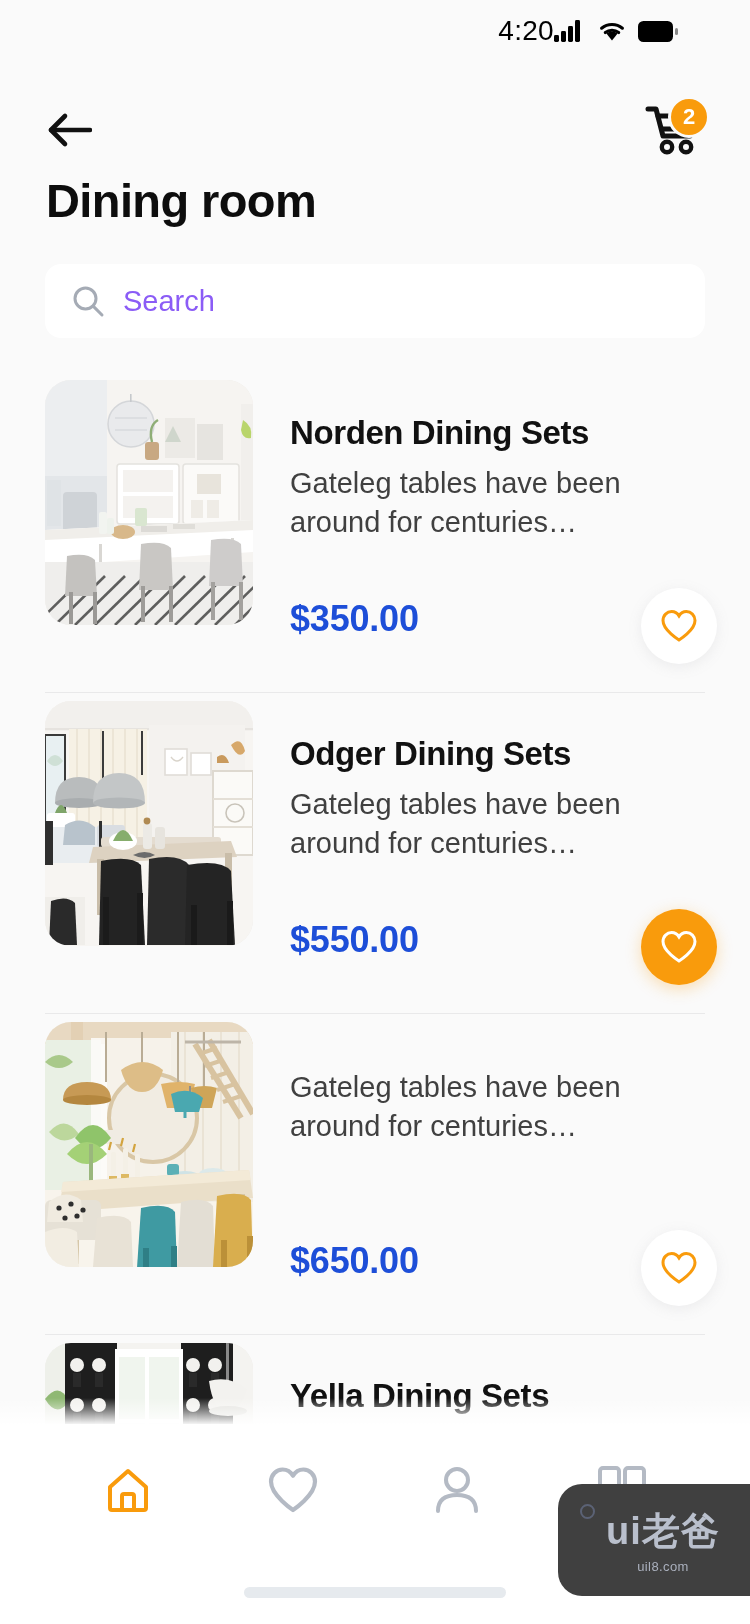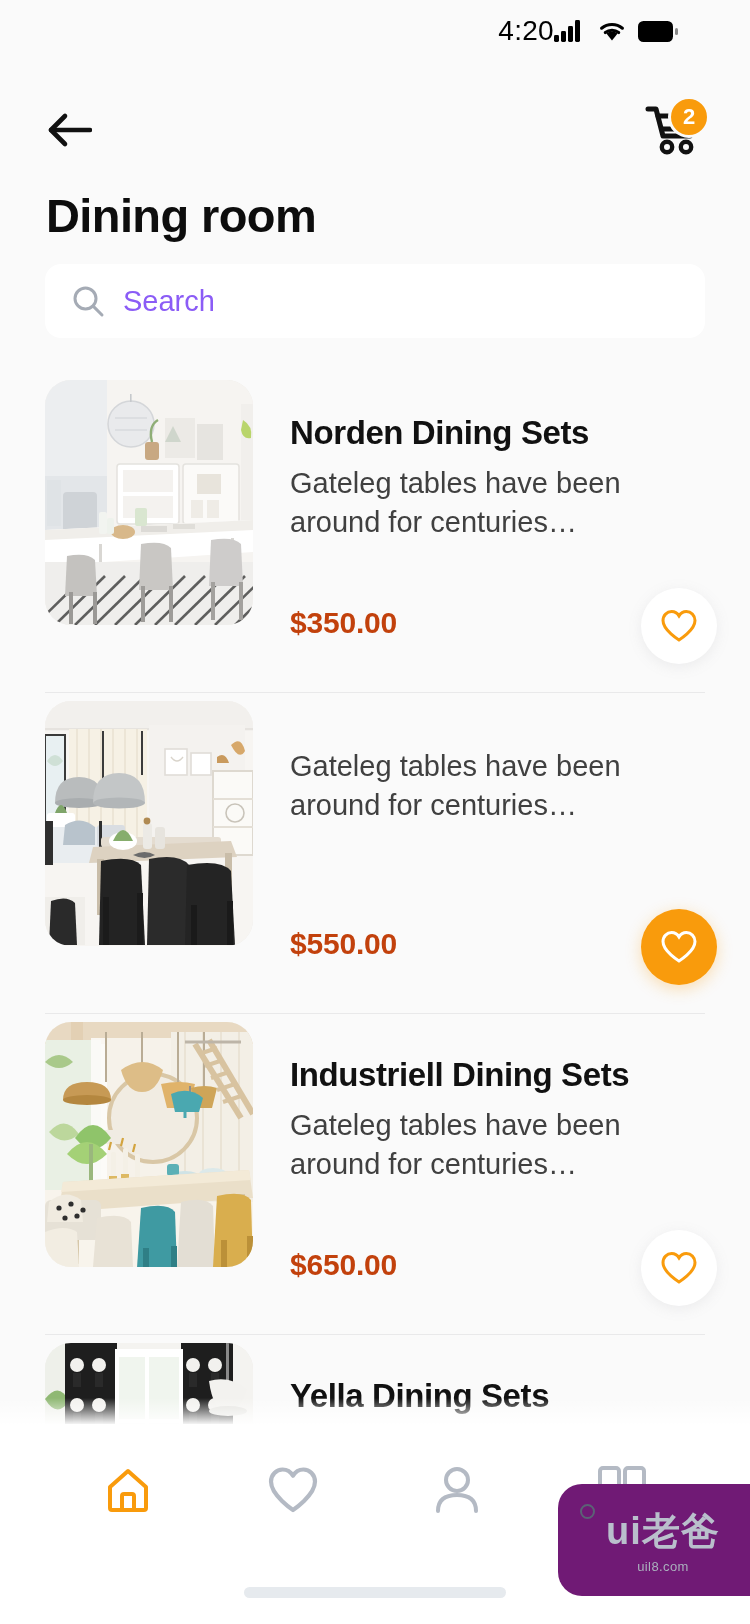--- a/index.html
+++ b/index.html
@@ -33,21 +33,21 @@
     position:absolute; top:-6px; right:-6px;
     width:42px; height:42px; border-radius:50%;
     background:#F99B0C;
     display:flex; align-items:center; justify-content:center;
     color:#fff; font-size:22px; font-weight:600;
     border:3px solid #fafafa;
   }
 
   
   .page-title{
-    position:absolute; top:190px; left:46px;
+    position:absolute; top:175px; left:46px;
     font-size:47px; font-weight:700; color:#0d0d0d;
     letter-spacing:-.6px; line-height:1.1;
     z-index:4;
   }
 
   
   .search-bar{
     position:absolute; top:264px; left:45px;
     width:660px; height:74px;
     background:#ffffff; border-radius:16px;
@@ -86,21 +86,21 @@
     letter-spacing:-.4px; line-height:1.15;
     white-space:nowrap;
   }
   .card-desc{
     margin-top:12px;
     font-size:29px; font-weight:400; color:#404040;
     line-height:1.33; max-width:335px;
   }
   .card-price{
     position:absolute; left:0; bottom:52px;
-    font-size:30px; font-weight:700; color:#c2410c; letter-spacing:-.2px;
+    font-size:36px; font-weight:700; color:#1d4ed8; letter-spacing:-.2px;
   }
   .fav-btn{
     position:absolute; right:-12px; bottom:28px;
     width:76px; height:76px; border-radius:50%;
     background:#ffffff;
     display:flex; align-items:center; justify-content:center;
     box-shadow:0 3px 14px rgba(140,140,150,.13);
   }
   .fav-btn.active{ background:#F99B0C; box-shadow:0 4px 16px rgba(249,155,12,.30); }
 
@@ -134,21 +134,21 @@
   .nav-fade{
     position:absolute; left:0; bottom:200px; width:750px; height:26px;
     background:linear-gradient(to bottom, rgba(250,250,250,0), rgba(255,255,255,.95));
     z-index:7; pointer-events:none;
   }
 
   
   .watermark{
     position:absolute; right:0; bottom:28px;
     width:192px; height:112px;
-    background:#701a75;
+    background:#404040;
     border-radius:24px 0 0 24px;
     z-index:9;
     display:flex; flex-direction:column;
     align-items:center; justify-content:center;
     padding-left:18px;
   }
   .wm-dot{
     position:absolute; top:20px; left:22px;
     width:15px; height:15px; border-radius:50%;
     border:2px solid #5b6275;
@@ -348,20 +348,21 @@
           <rect x="92" y="192" width="6" height="52" fill="#1b1b1b"></rect>
           <path d="M104 158 q30 -6 40 6 l4 80 l-46 0 Z" fill="#2b2b2b"></path>
           <path d="M142 164 q34 -6 44 6 l4 74 l-50 0 Z" fill="#242424"></path>
           <rect x="146" y="204" width="6" height="40" fill="#1a1a1a"></rect>
           <rect x="182" y="200" width="6" height="44" fill="#1a1a1a"></rect>
           <rect x="0" y="196" width="40" height="48" fill="#f0eeea"></rect>
           <path d="M6 200 q16 -6 24 2 l2 42 l-28 0 Z" fill="#2a2a2a"></path>
         </svg>
       </div>
       <div class="card-body">
+        <div class="card-title">Odger Dining Sets</div>
         <div class="card-desc">Gateleg tables have been around for centuries…</div>
         <div class="card-price">$550.00</div>
         <div class="fav-btn active">
           <svg width="38" height="34" viewBox="0 0 38 34">
             <path d="M19 31 C19 31 3 21.4 3 11.6 C3 6.3 7 2.6 11.6 2.6 C14.7 2.6 17.4 4.3 19 6.9 C20.6 4.3 23.3 2.6 26.4 2.6 C31 2.6 35 6.3 35 11.6 C35 21.4 19 31 19 31 Z" fill="none" stroke="#ffffff" stroke-width="3"></path>
           </svg>
         </div>
       </div>
     </div>
   </div>
@@ -441,21 +442,20 @@
           <rect x="126" y="224" width="6" height="21" fill="#2f7f86"></rect>
           <path d="M136 180 q24 -6 32 4 l2 61 l-38 0 Z" fill="#e3ded4"></path>
           <path d="M172 174 q26 -6 34 4 l2 67 l-40 0 Z" fill="#d9ae4e"></path>
           <rect x="176" y="218" width="6" height="27" fill="#bb9038"></rect>
           <rect x="202" y="214" width="6" height="31" fill="#bb9038"></rect>
           <path d="M52 196 q26 -6 34 4 l2 45 l-40 0 Z" fill="#e8e2d6"></path>
           <path d="M0 210 q20 -8 32 0 l2 35 l-36 0 Z" fill="#f2ede2"></path>
         </svg>
       </div>
       <div class="card-body">
-        <div class="card-title">Industriell Dining Sets</div>
         <div class="card-desc">Gateleg tables have been around for centuries…</div>
         <div class="card-price">$650.00</div>
         <div class="fav-btn">
           <svg width="38" height="34" viewBox="0 0 38 34">
             <path d="M19 31 C19 31 3 21.4 3 11.6 C3 6.3 7 2.6 11.6 2.6 C14.7 2.6 17.4 4.3 19 6.9 C20.6 4.3 23.3 2.6 26.4 2.6 C31 2.6 35 6.3 35 11.6 C35 21.4 19 31 19 31 Z" fill="none" stroke="#F99B0C" stroke-width="3"></path>
           </svg>
         </div>
       </div>
     </div>
   </div>

